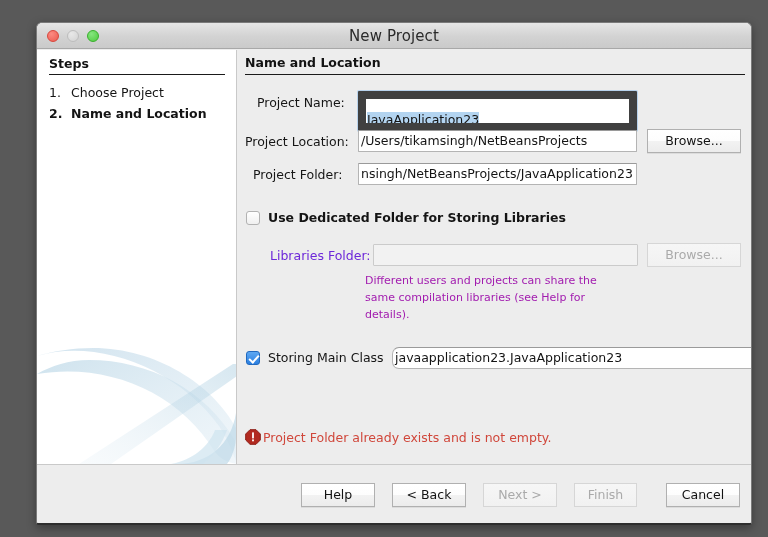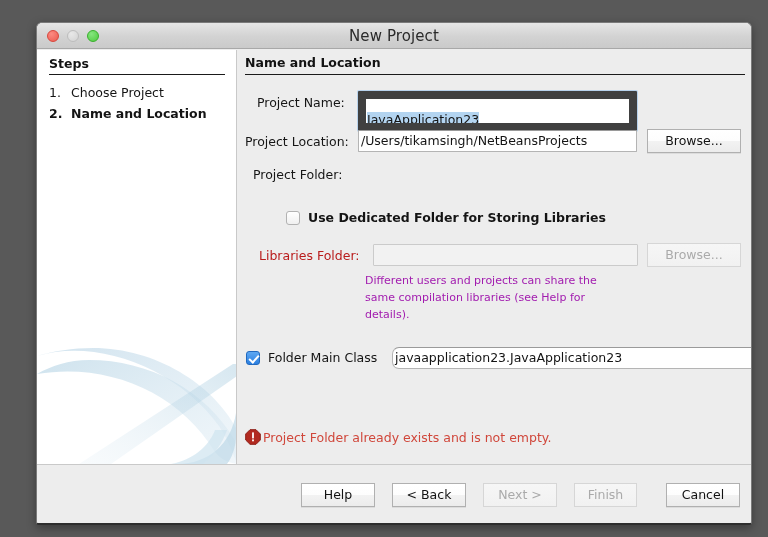--- a/index.html
+++ b/index.html
@@ -122,21 +122,21 @@
     left: 8px; top: 24px;
     width: 500px; height: 1px;
     background: #1a1a1a;
   }
 
   .fld-label {
     position: absolute;
     font-size: 12.5px;
     color: #161616;
   }
-  .fld-label.dim { color: #b91c1c; }
+  .fld-label.dim { color: #6d28d9; margin-left: 11px; }
 
   .textfield {
     position: absolute;
     height: 22px;
     background: #ffffff;
     border: 1px solid #b4b4b4;
     border-top-color: #9a9a9a;
     font-size: 12.5px;
     color: #141414;
     padding: 0 2px;
@@ -301,37 +301,40 @@
         <span class="sel">JavaApplication23</span>
       </div>
 
       <div class="fld-label" style="left:8px; top:84px;">Project Location:</div>
       <div class="textfield" style="left:121px; top:80px; width:279px;">
         <span>/Users/tikamsingh/NetBeansProjects</span>
       </div>
       <div class="btn" style="left:410px; top:79px; width:94px;">Browse...</div>
 
       <div class="fld-label" style="left:16px; top:117px;">Project Folder:</div>
-
-      <div class="cbox-wrap" style="left:9px; top:160px;margin-left:40px;">
+      <div class="textfield rtl" style="left:121px; top:113px; width:279px;">
+        <span>nsingh/NetBeansProjects/JavaApplication23</span>
+      </div>
+
+      <div class="cbox-wrap" style="left:9px; top:160px;">
         <span class="cbox"></span>
         <span class="cbox-label">Use Dedicated Folder for Storing Libraries</span>
       </div>
 
       <div class="fld-label dim" style="left:22px; top:198px;">Libraries Folder:</div>
       <div class="textfield disabled" style="left:136px; top:194px; width:265px;">
         <span></span>
       </div>
       <div class="btn disabled" style="left:410px; top:193px; width:94px;">Browse...</div>
 
       <div id="helper-text" style="left:128px; top:222px;">Different users and projects can share the same compilation libraries (see Help for details).</div>
 
       <div class="cbox-wrap" style="left:9px; top:300px;">
         <span class="cbox checked"></span>
-        <span class="cbox-label" style="font-weight:normal;">Folder Main Class</span>
+        <span class="cbox-label" style="font-weight:normal;">Storing Main Class</span>
       </div>
       <div class="textfield" style="left:155px; top:297px; width:367px;border-radius:7px;">
         <span>javaapplication23.JavaApplication23</span>
       </div>
 
       <div id="error-row" style="left:8px; top:379px;">
         <svg id="error-icon" viewBox="0 0 16 16">
           <polygon points="5,0.7 11,0.7 15.3,5 15.3,11 11,15.3 5,15.3 0.7,11 0.7,5" fill="#b22a20" stroke="#8e1f17" stroke-width="1"></polygon>
           <rect x="7.1" y="3.4" width="1.8" height="6" fill="#ffffff"></rect>
           <rect x="7.1" y="10.4" width="1.8" height="1.9" fill="#ffffff"></rect>

